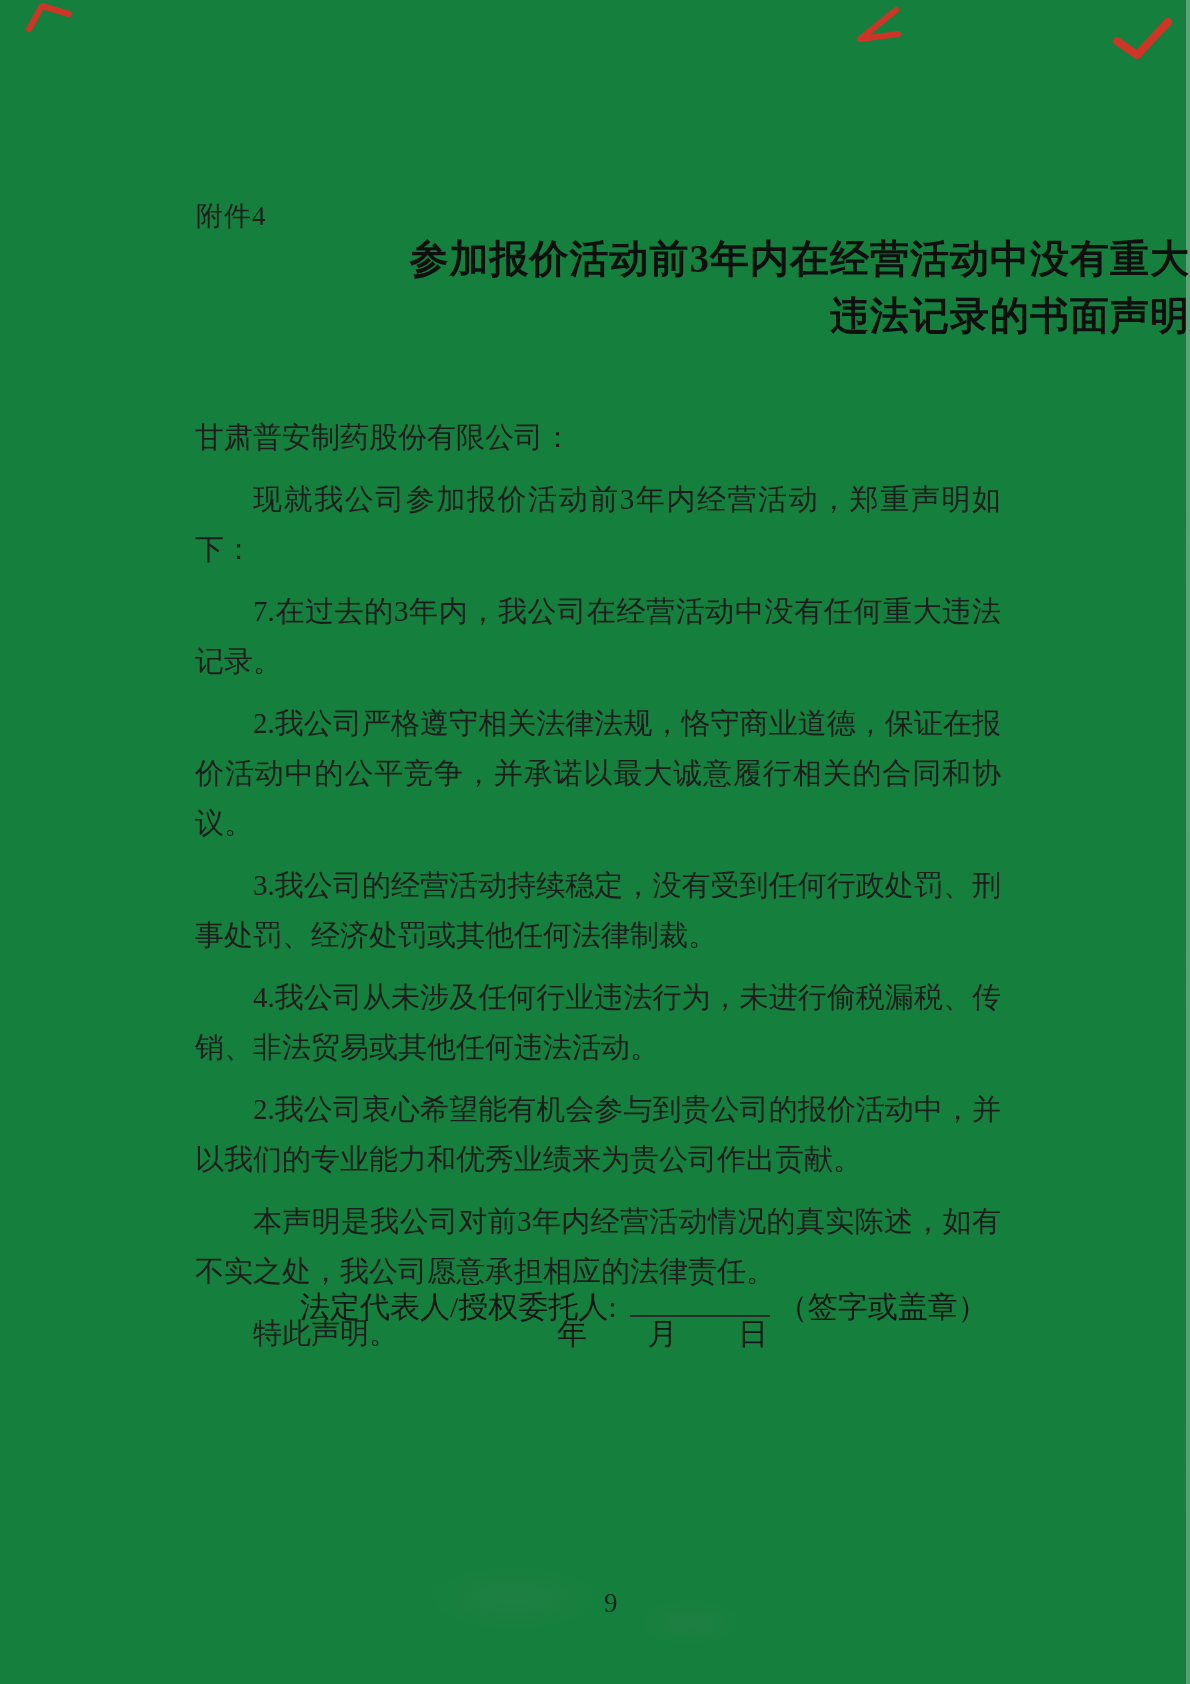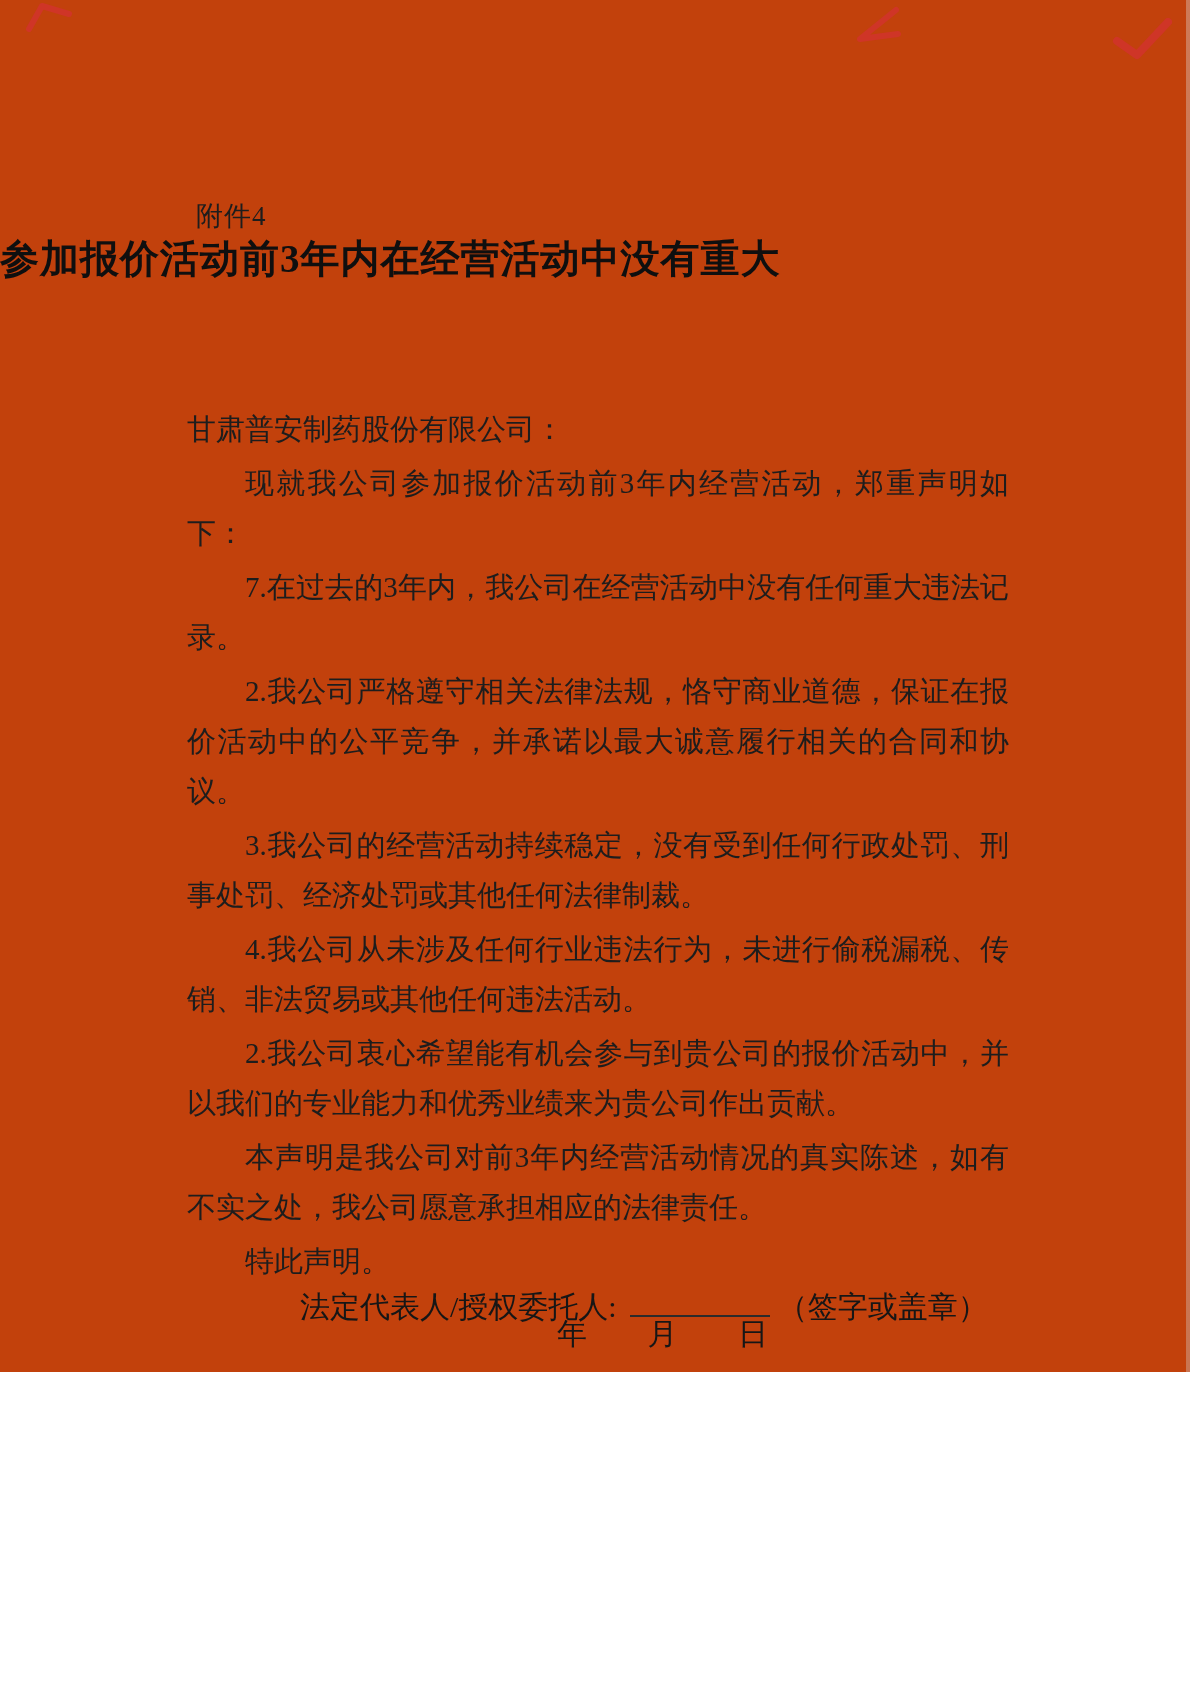--- a/index.html
+++ b/index.html
@@ -3,22 +3,22 @@
 <meta charset="utf-8">
 <style>
   html, body {
     margin: 0;
     padding: 0;
     background: #ffffff;
   }
   .page {
     position: relative;
     width: 1190px;
-    height: 1372px;
-    background: #c2410c;
+    height: 1684px;
+    background: #15803d;
     overflow: hidden;
     font-family: "Liberation Serif", "DejaVu Serif", serif;
     color: #1d1d1d;
   }
   
   .scan-edge {
     position: absolute;
     right: 0; top: 0;
     width: 4px; height: 100%;
     background: linear-gradient(#e3e3e3, #d6d6d6);
@@ -28,38 +28,38 @@
     position: absolute;
     left: 196px;
     top: 198px;
     font-size: 27px;
     letter-spacing: 1px;
   }
   .doc-title {
     position: absolute;
     left: 0; right: 0;
     top: 230px;
-    text-align: left;
+    text-align: right;
     font-weight: bold;
     font-size: 39px;
     line-height: 57px;
     color: #0f0f0f;
     letter-spacing: 1px;
   }
   .body-text {
     position: absolute;
     left: 183px;
     width: 830px;
     top: 400px;
     font-size: 29px;
     line-height: 50px;
     text-align: justify;
   }
   .body-text p {
-    margin: 4px;
+    margin: 12px;
     text-indent: 2em;
   }
   .body-text p.salutation {
     text-indent: 0;
   }
   .sig-row {
     position: absolute;
     font-size: 30px;
     white-space: nowrap;
     color: #161616;
@@ -120,20 +120,21 @@
   <div class="red-mark red-mark-3">
     <svg width="62" height="42" viewBox="0 0 62 42">
       <polyline points="5,23 25,37 56,4" fill="none" stroke="#cf3527" stroke-width="8" stroke-linecap="round" stroke-linejoin="round"></polyline>
     </svg>
   </div>
 
   <div class="attachment-label">附件4</div>
 
   <div class="doc-title">
     <div>参加报价活动前3年内在经营活动中没有重大</div>
+    <div>违法记录的书面声明</div>
   </div>
 
   <div class="body-text">
     <p class="salutation">甘肃普安制药股份有限公司：</p>
     <p>现就我公司参加报价活动前3年内经营活动，郑重声明如下：</p>
     <p>7.在过去的3年内，我公司在经营活动中没有任何重大违法记录。</p>
     <p>2.我公司严格遵守相关法律法规，恪守商业道德，保证在报价活动中的公平竞争，并承诺以最大诚意履行相关的合同和协议。</p>
     <p>3.我公司的经营活动持续稳定，没有受到任何行政处罚、刑事处罚、经济处罚或其他任何法律制裁。</p>
     <p>4.我公司从未涉及任何行业违法行为，未进行偷税漏税、传销、非法贸易或其他任何违法活动。</p>
     <p>2.我公司衷心希望能有机会参与到贵公司的报价活动中，并以我们的专业能力和优秀业绩来为贵公司作出贡献。</p>

